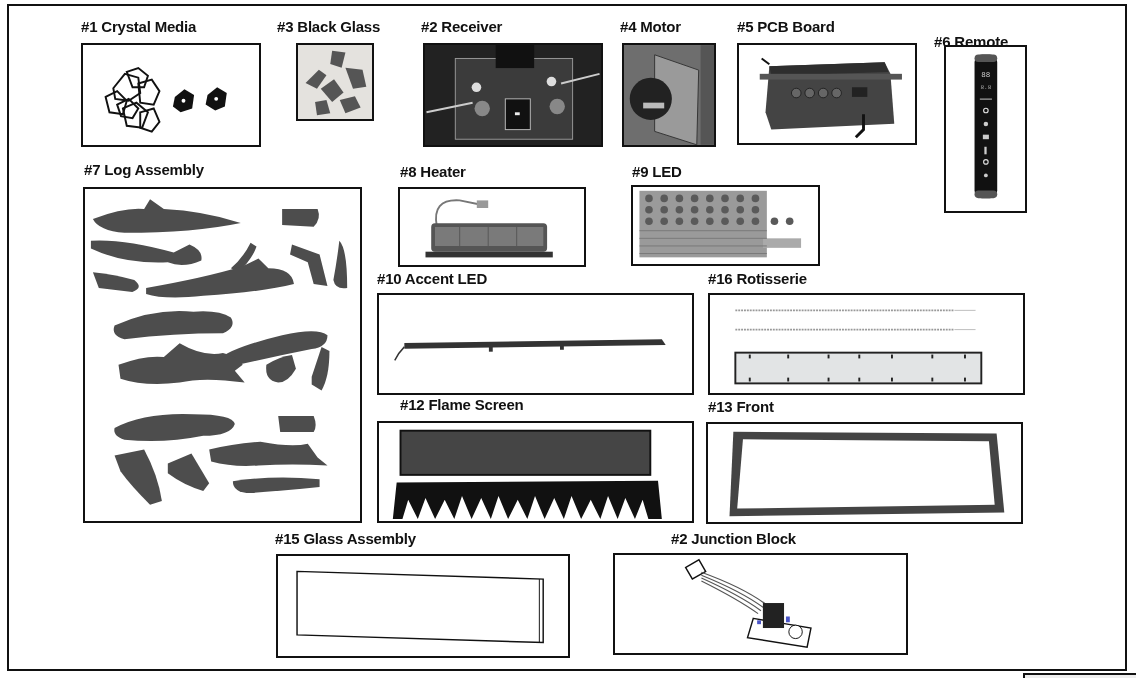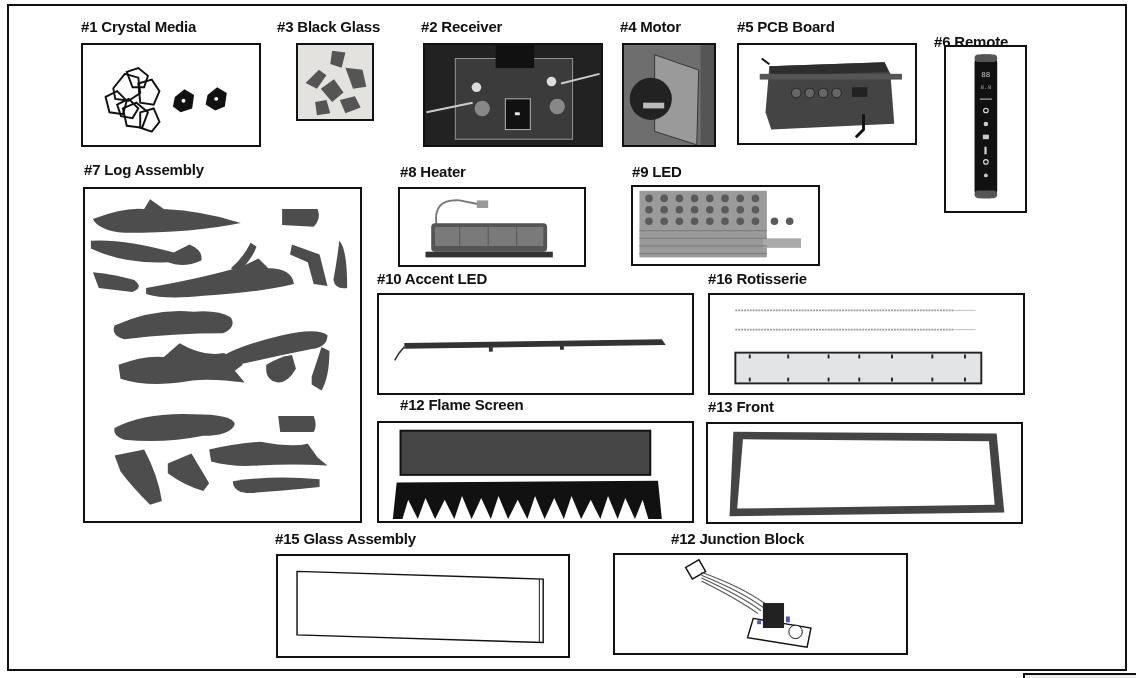--- a/index.html
+++ b/index.html
@@ -255,21 +255,21 @@
 </div>
 
 <div class="lbl" style="left:275px;top:530px;">#15 Glass Assembly</div>
 <div class="box" style="left:276px;top:554px;width:294px;height:104px;">
   <svg viewBox="0 0 294 104">
     <polygon points="16,16 272,24 272,90 16,82" fill="#fff" stroke="#111" stroke-width="1.5"></polygon>
     <line x1="268" y1="24" x2="268" y2="90" stroke="#111" stroke-width="1"></line>
   </svg>
 </div>
 
-<div class="lbl" style="left:671px;top:530px;">#12 Junction Block</div>
+<div class="lbl" style="left:671px;top:530px;">#2 Junction Block</div>
 <div class="box" style="left:613px;top:553px;width:295px;height:102px;">
   <svg viewBox="0 0 295 102">
     <rect x="72" y="8" width="16" height="14" fill="#fff" stroke="#111" stroke-width="1.5" transform="rotate(-30 80 15)"></rect>
     <g stroke="#555" stroke-width="1.2" fill="none">
       <path d="M86 18 Q130 34 154 52"></path>
       <path d="M86 21 Q128 38 151 55"></path>
       <path d="M86 24 Q126 42 148 58"></path>
       <path d="M86 27 Q124 46 145 61"></path>
     </g>
     <polygon points="140,66 200,76 196,96 134,86" fill="#fff" stroke="#111" stroke-width="1.5"></polygon>

